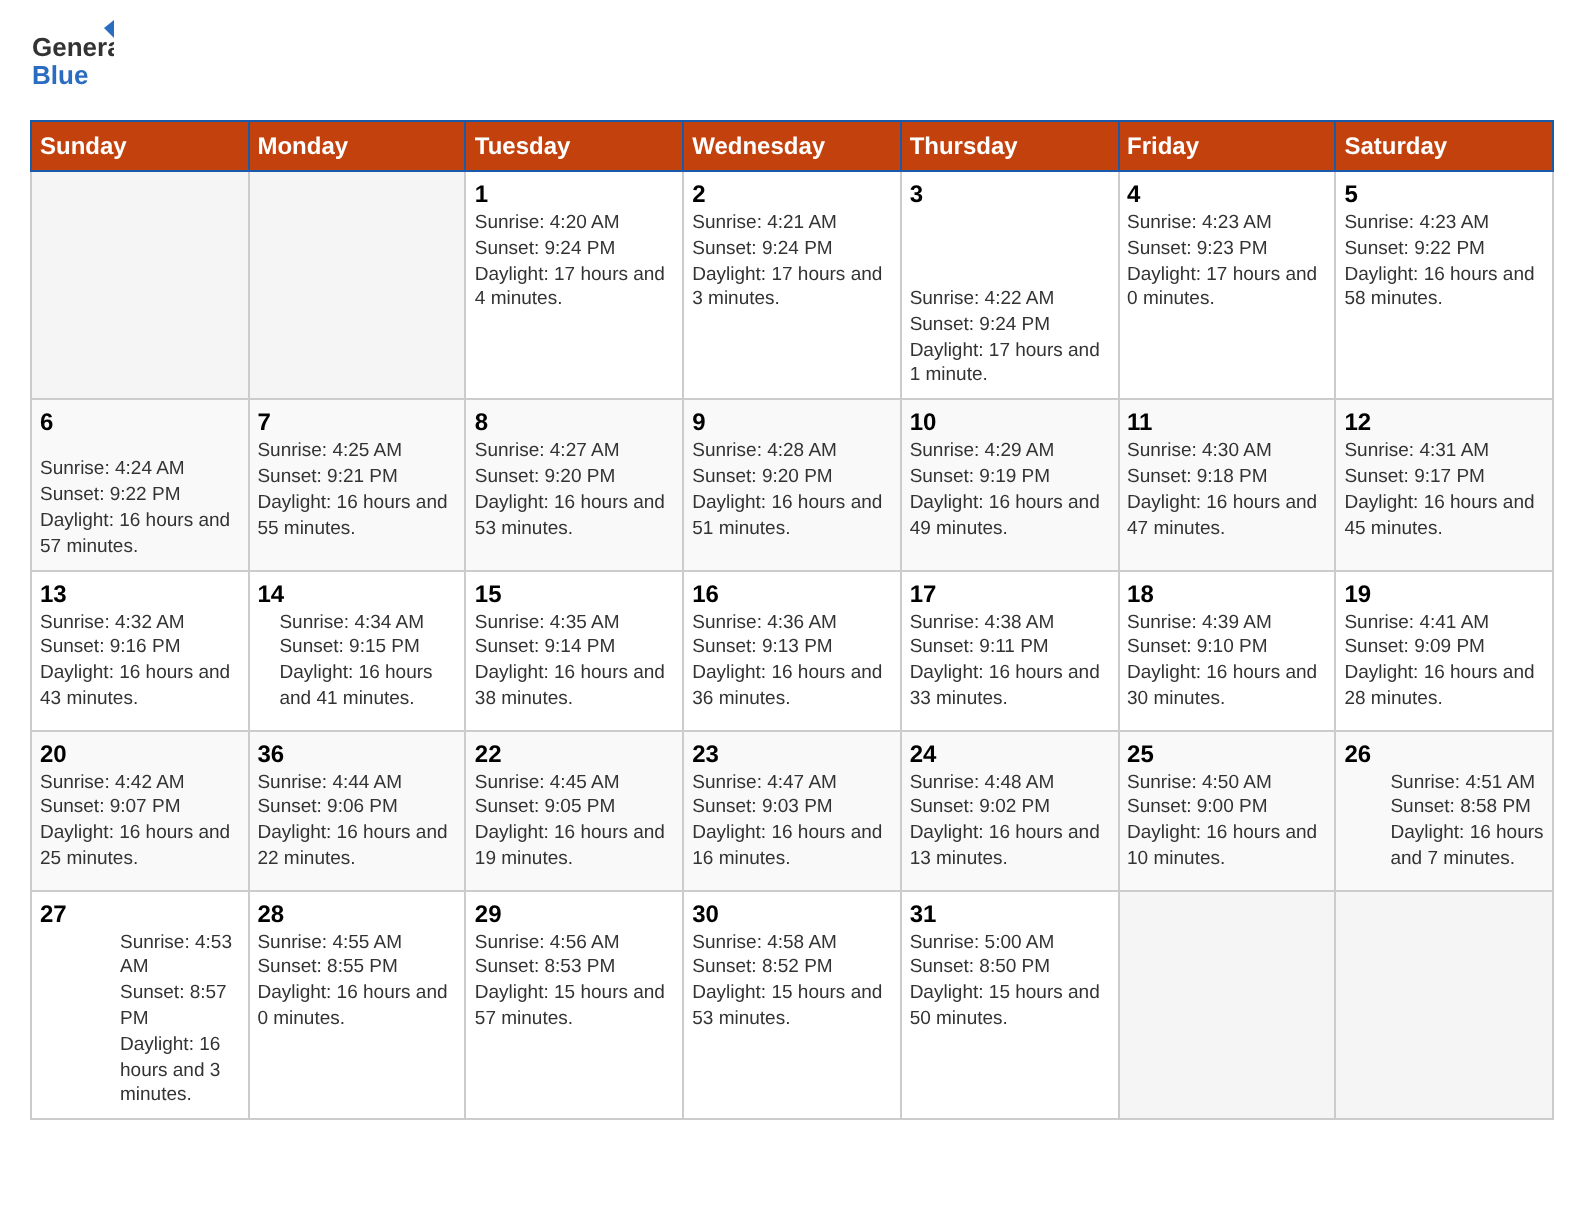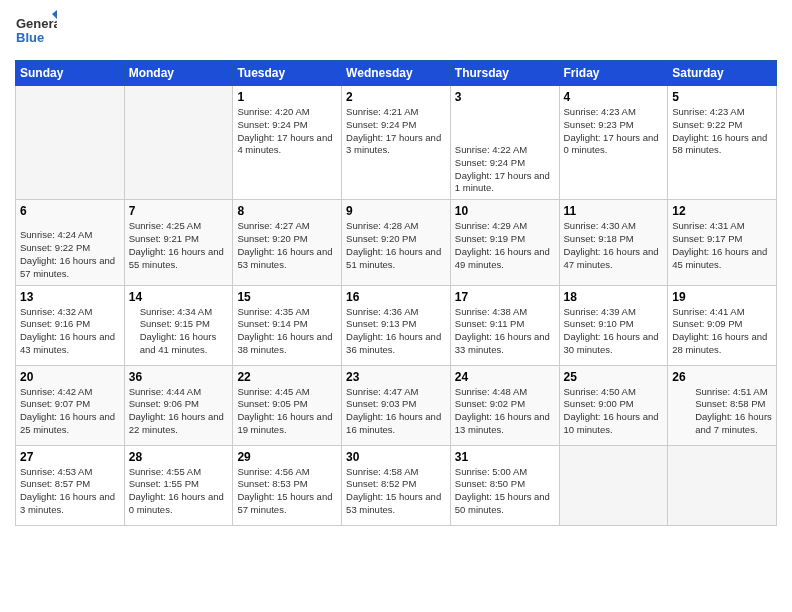--- a/index.html
+++ b/index.html
@@ -33,21 +33,21 @@
     .location {
       font-size: 14px;
       color: #555;
     }
     table {
       width: 100%;
       border-collapse: collapse;
       font-size: 10.5px;
     }
     thead th {
-      background: #1d4ed8;
+      background: #c2410c;
       color: #fff;
       padding: 5px 4px;
       text-align: left;
       font-size: 12px;
       font-weight: bold;
       border: 1px solid #1a5aaa;
     }
     tbody td {
       border: 1px solid #ccc;
       vertical-align: top;
@@ -269,28 +269,28 @@
         <td>
           <div class="day-num">26</div>
           <div class="day-info" style="white-space: pre-line; margin-left: 23px;">Sunrise: 4:51 AM
 Sunset: 8:58 PM
 Daylight: 16 hours and 7 minutes.</div>
         </td>
       </tr>
       <tr>
         <td>
           <div class="day-num">27</div>
-          <div class="day-info" style="white-space: pre-line;">Sunrise: 4:53 AM
+          <div class="day-info" style="white-space: pre-line; margin-left: 40px;">Sunrise: 4:53 AM
 Sunset: 8:57 PM
 Daylight: 16 hours and 3 minutes.</div>
         </td>
         <td>
           <div class="day-num">28</div>
           <div class="day-info" style="white-space: pre-line;">Sunrise: 4:55 AM
-Sunset: 1:55 PM
+Sunset: 8:55 PM
 Daylight: 16 hours and 0 minutes.</div>
         </td>
         <td>
           <div class="day-num">29</div>
           <div class="day-info" style="white-space: pre-line;">Sunrise: 4:56 AM
 Sunset: 8:53 PM
 Daylight: 15 hours and 57 minutes.</div>
         </td>
         <td>
           <div class="day-num">30</div>

